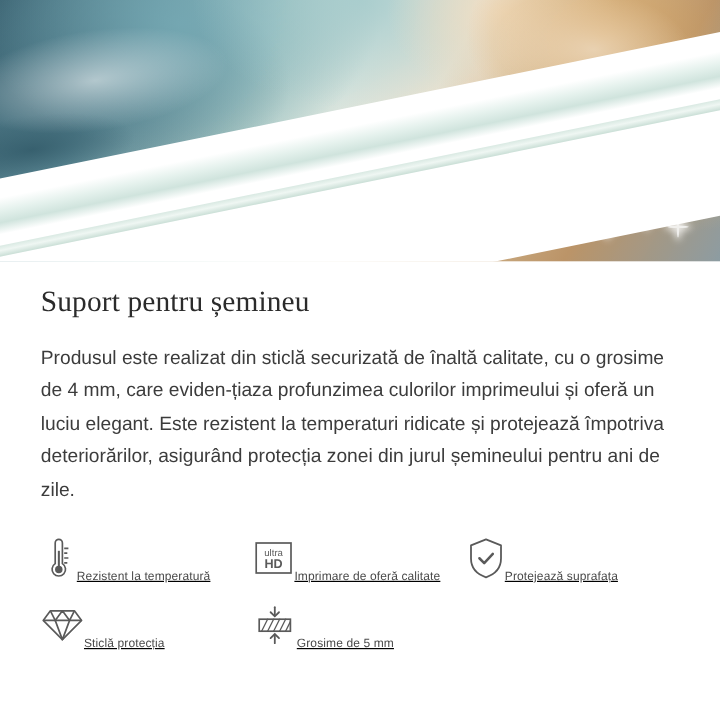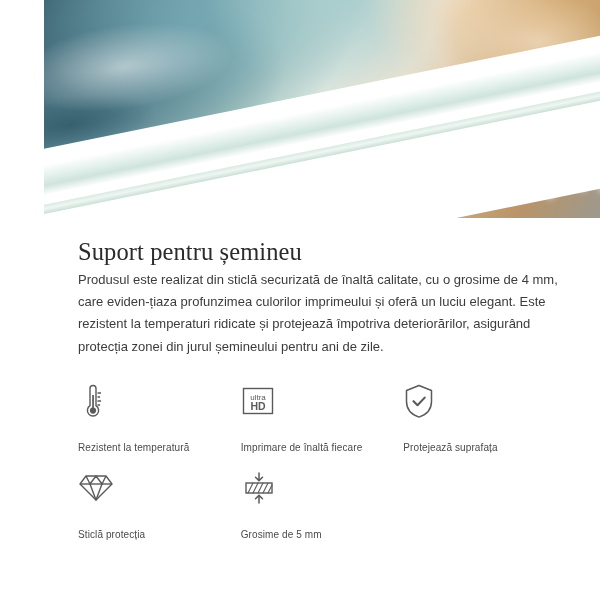--- a/index.html
+++ b/index.html
@@ -6,21 +6,20 @@
   html, body {
     width: 600px; height: 600px;
     background: #ffffff;
     font-family: "Liberation Sans", sans-serif;
     overflow: hidden;
   }
   .page {
     position: relative;
     width: 600px; height: 600px;
     background: #ffffff;
-    padding-left: 44px;
   }
 
   
   .hero {
     position: relative;
     width: 600px; height: 218px;
     overflow: hidden;
     background: #ffffff;
   }
   .hero-bg {
@@ -117,38 +116,40 @@
   h1.title {
     font-family: "Liberation Serif", serif;
     font-weight: 400;
     font-size: 24.5px;
     line-height: 1.33;
     color: #2b2b2b;
     letter-spacing: .1px;
   }
   h1.title .line { display: block; white-space: nowrap; }
   p.desc {
-    font-size: 13px;
+    margin-top: 16px;
+    font-size: 16px;
     line-height: 1.72;
     color: #3c3c3c;
     max-width: 530px;
   }
 
   
   .features {
     margin-top: 22px;
     display: grid;
     grid-template-columns: repeat(3, 1fr);
     row-gap: 14px;
   }
   .feature {
     display: flex;
-    flex-direction: column;
-    align-items: flex-start;
+    flex-direction: row;
+    align-items: flex-end;
     text-align: center;
+    text-decoration: underline;
   }
   .feature .icon-wrap {
     height: 42px;
     display: flex;
     align-items: center;
     justify-content: center;
     color: #5a5a5a;
   }
   .feature .f-label {
     margin-top: 20px;
@@ -200,21 +201,21 @@
       </div>
 
       <div class="feature">
         <div class="icon-wrap">
           <svg width="34" height="34" viewBox="0 0 34 34">
             <rect x="2.5" y="4.5" width="29" height="25" fill="none" stroke="#5a5a5a" stroke-width="1.4"></rect>
             <text x="17" y="15.5" text-anchor="middle" font-family="Liberation Sans, sans-serif" font-size="8" fill="#5a5a5a">ultra</text>
             <text x="17" y="25.5" text-anchor="middle" font-family="Liberation Sans, sans-serif" font-size="10.5" font-weight="bold" fill="#5a5a5a">HD</text>
           </svg>
         </div>
-        <div class="f-label">Imprimare de înaltă fiecare</div>
+        <div class="f-label">Imprimare de oferă calitate</div>
       </div>
 
       <div class="feature">
         <div class="icon-wrap">
           <svg width="32" height="36" viewBox="0 0 32 36">
             <path d="M16 2.5 3.5 7.5v11c0 8 5.4 13.2 12.5 15.6 7.1-2.4 12.5-7.6 12.5-15.6v-11L16 2.5z" fill="none" stroke="#5a5a5a" stroke-width="1.5" stroke-linejoin="round"></path>
             <path d="M10.5 18.2l4 4 7.2-7.6" fill="none" stroke="#5a5a5a" stroke-width="2.1" stroke-linecap="round" stroke-linejoin="round"></path>
           </svg>
         </div>
         <div class="f-label">Protejează suprafața</div>

